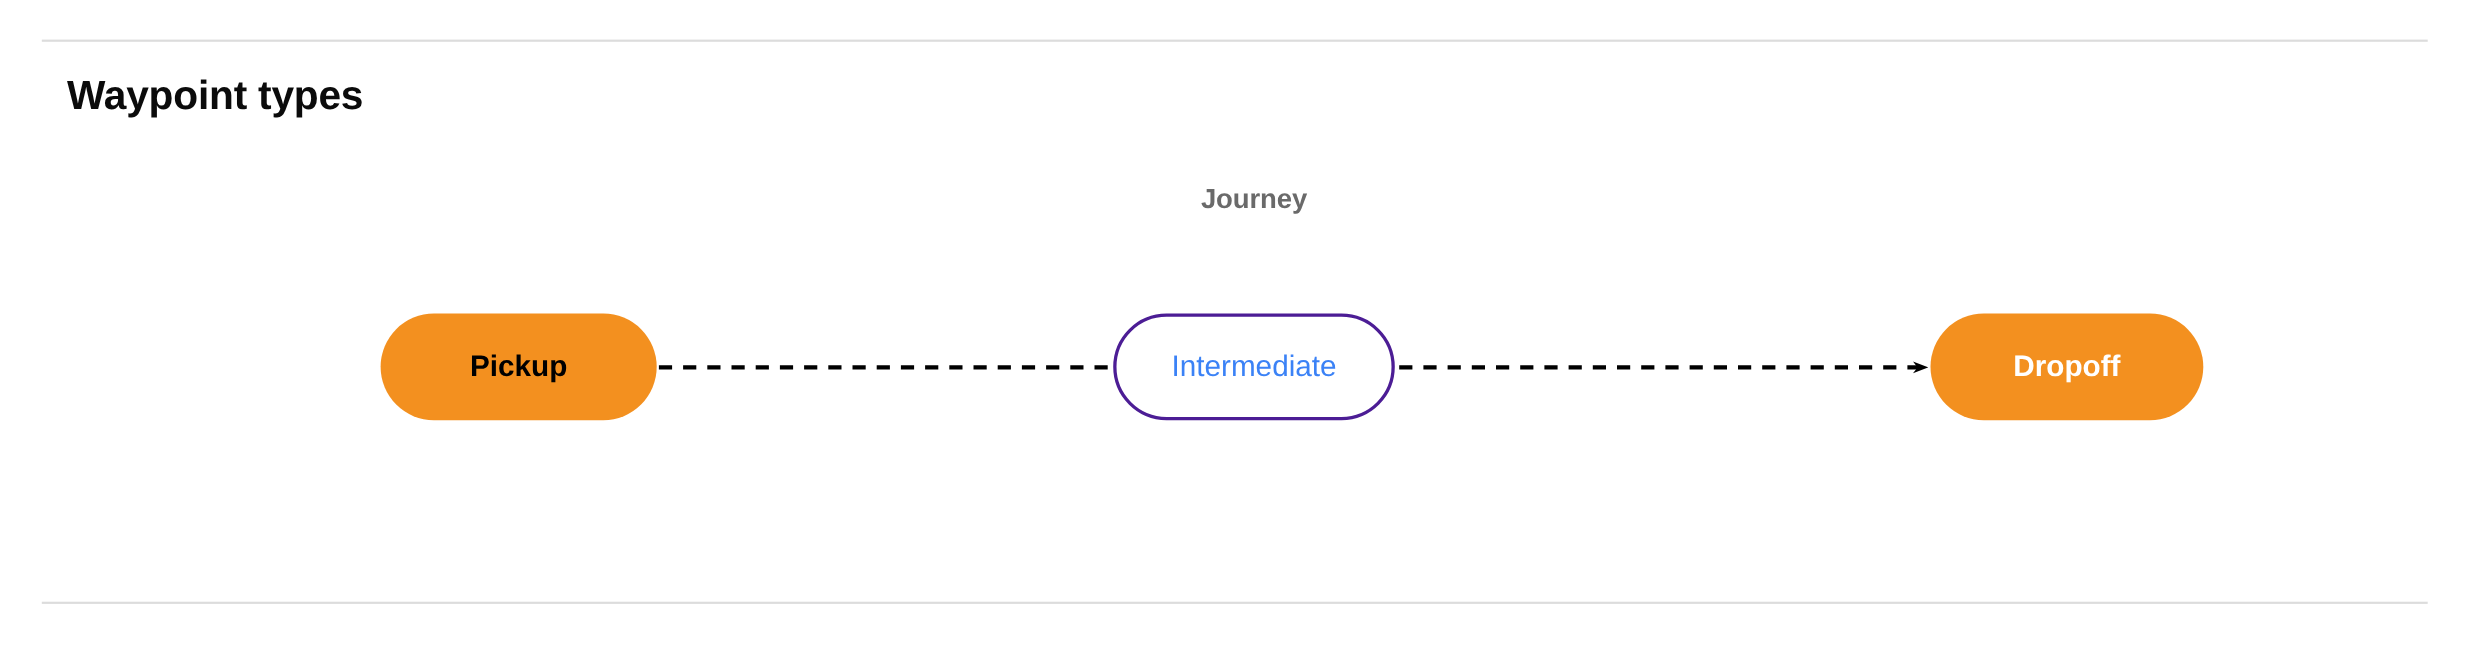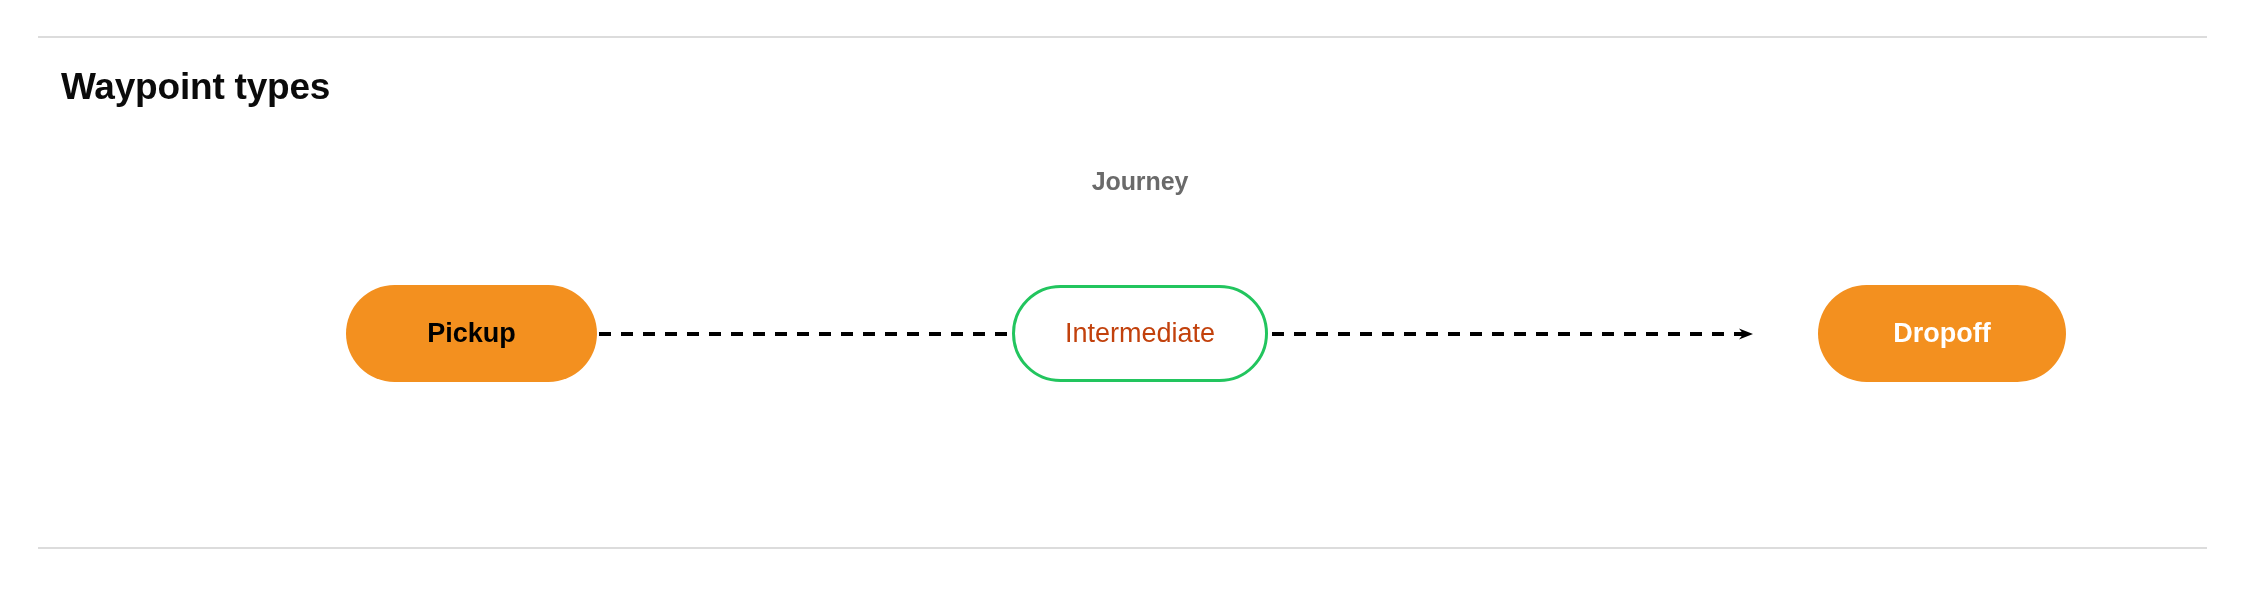--- a/index.html
+++ b/index.html
@@ -94,37 +94,37 @@
     left: 346px;
     top: 285px;
     width: 251px;
     height: 97px;
     background: #f3901f;
     color: #000000;
     font-weight: bold;
   }
 
   .node-dropoff {
-    left: 1818px;
+    left: 1755px;
     top: 285px;
     width: 248px;
     height: 97px;
     background: #f3901f;
     color: #ffffff;
     font-weight: bold;
   }
 
   .node-intermediate {
     left: 1012px;
     top: 285px;
     width: 256px;
     height: 97px;
     background: #ffffff;
-    border: 3px solid #22c55e;
-    color: #c2410c;
+    border: 3px solid #4c1d95;
+    color: #3b82f6;
     font-weight: normal;
   }
 </style>
 </head>
 <body>
 
 <div id="page">
 
   <div class="rule top"></div>
 

